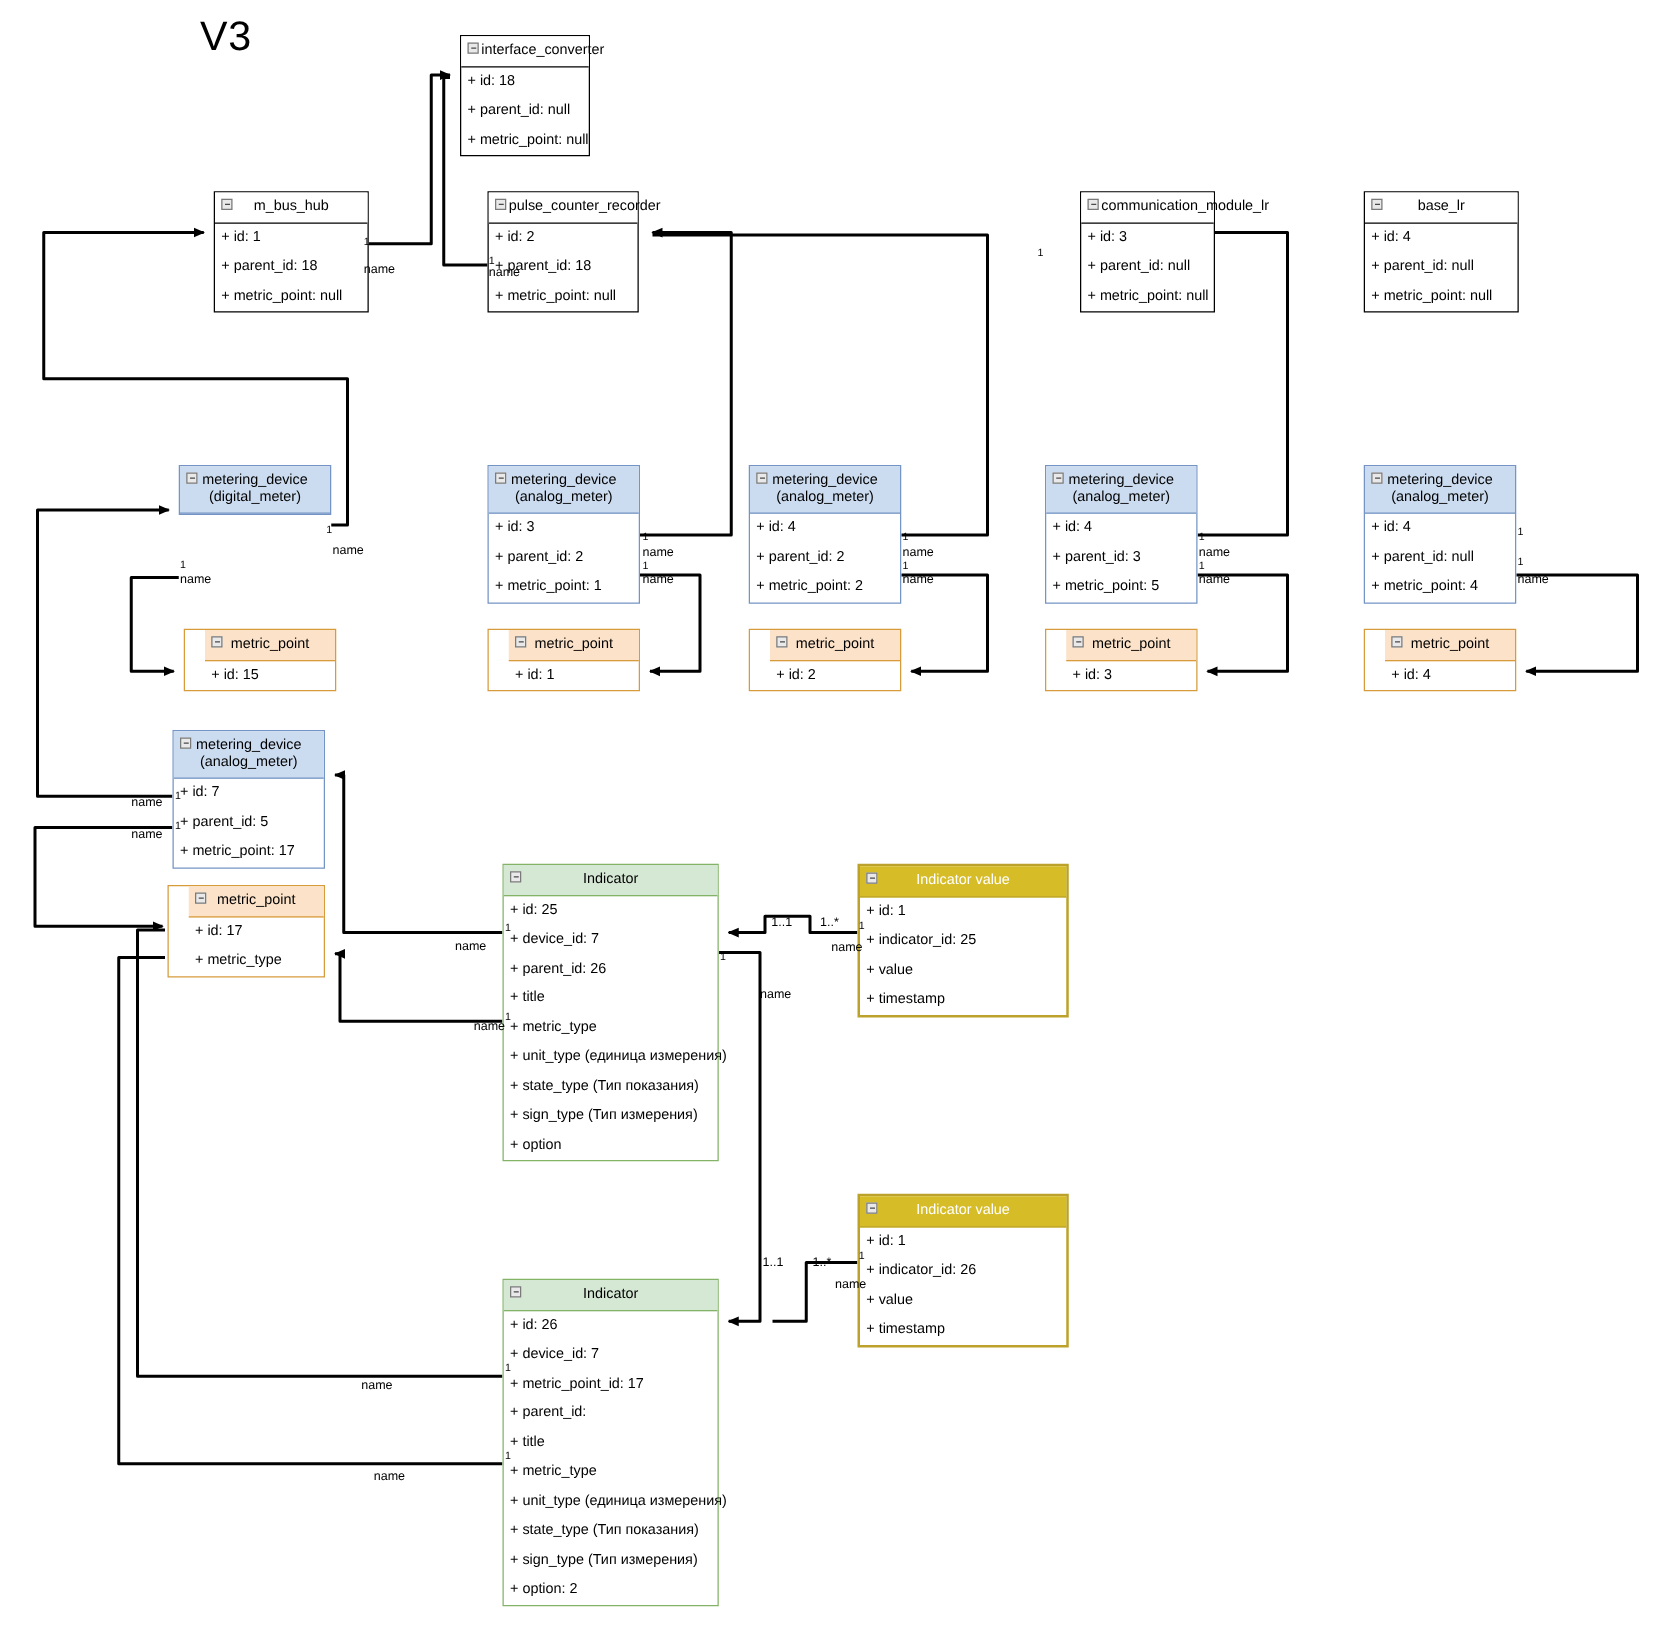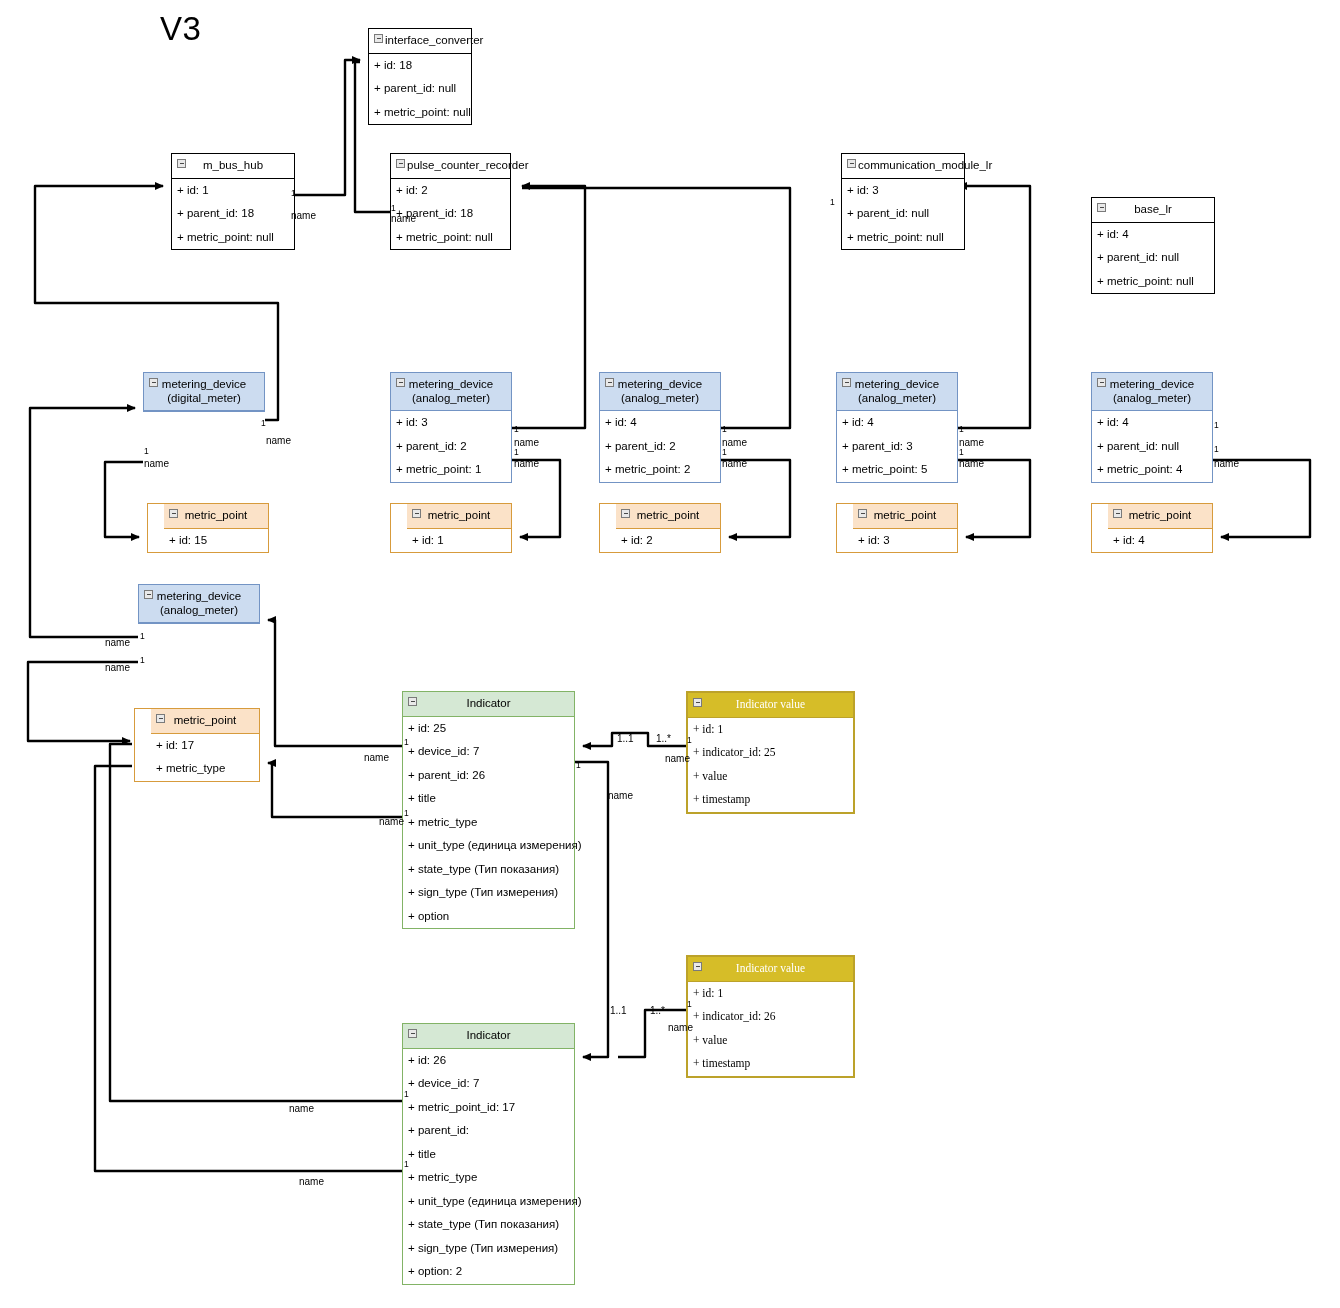--- a/index.html
+++ b/index.html
@@ -68,21 +68,21 @@
   .uml.plain { border-color: #000; }
   .uml.plain .hdr { background: #ffffff; border-bottom-color:#000; font-size:11.5px;}
   .uml.device { border-color: #7394c4; }
   .uml.device .hdr { background: #ccdcf0; border-bottom-color: #7394c4; }
   .uml.mpoint { border-color: #d79b3c; padding-left: 16px; }
   .uml.mpoint .hdr { background: #fbe2c8; border-bottom-color: #d79b3c; }
   .uml.indicator { border-color: #82b366; }
   .uml.indicator .hdr { background: #d5e8d4; border-bottom-color: #82b366; }
   .uml.ivalue { border-color: #bca22a; }
   .uml.ivalue .hdr { background: #d6bd28; border-bottom-color: #bca22a; color:#ffffff; }
-  .uml.ivalue { border-width: 2px; font-family: Liberation Serif, serif; }
+  .uml.ivalue { border-width: 2px; }
 
   
   .elabel {
     position: absolute;
     font-size: 10px;
     color: #000;
     background: transparent;
     z-index: 4;
     white-space: nowrap;
     font-family: "Liberation Sans", sans-serif;
@@ -163,29 +163,29 @@
         </div>
       </div>
       <div class="uml plain" style="left: 390px; top: 153px; width: 121px;">
         <div class="hdr"><span class="minus"></span><span>pulse_counter_recorder</span></div>
         <div class="body">
           <div class="attr">+ id: 2</div>
           <div class="attr">+ parent_id: 18</div>
           <div class="attr">+ metric_point: null</div>
         </div>
       </div>
-      <div class="uml plain" style="left: 841px; top: 153px; width: 124px;">
+      <div class="uml plain" style="left: 864px; top: 153px; width: 108px;">
         <div class="hdr"><span class="minus"></span><span>communication_module_lr</span></div>
         <div class="body">
           <div class="attr">+ id: 3</div>
           <div class="attr">+ parent_id: null</div>
           <div class="attr">+ metric_point: null</div>
         </div>
       </div>
-      <div class="uml plain" style="left: 1091px; top: 153px; width: 124px; margin-top: 44px;">
+      <div class="uml plain" style="left: 1091px; top: 153px; width: 124px;">
         <div class="hdr"><span class="minus"></span><span>base_lr</span></div>
         <div class="body">
           <div class="attr">+ id: 4</div>
           <div class="attr">+ parent_id: null</div>
           <div class="attr">+ metric_point: null</div>
         </div>
       </div>
       <div class="uml device" style="left: 143px; top: 372px; width: 122px;">
         <div class="hdr"><span class="minus"></span><span>metering_device
 (digital_meter)</span></div>
@@ -252,20 +252,25 @@
       </div>
       <div class="uml mpoint" style="left: 1091px; top: 503px; width: 122px;">
         <div class="hdr"><span class="minus"></span><span>metric_point</span></div>
         <div class="body">
           <div class="attr">+ id: 4</div>
         </div>
       </div>
       <div class="uml device" style="left: 138px; top: 584px; width: 122px;">
         <div class="hdr"><span class="minus"></span><span>metering_device
 (analog_meter)</span></div>
+        <div class="body">
+          <div class="attr">+ id: 7</div>
+          <div class="attr">+ parent_id: 5</div>
+          <div class="attr">+ metric_point: 17</div>
+        </div>
       </div>
       <div class="uml mpoint" style="left: 134px; top: 708px; width: 126px;">
         <div class="hdr"><span class="minus"></span><span>metric_point</span></div>
         <div class="body">
           <div class="attr">+ id: 17</div>
           <div class="attr">+ metric_type</div>
         </div>
       </div>
       <div class="uml indicator" style="left: 402px; top: 691px; width: 173px;">
         <div class="hdr"><span class="minus"></span><span>Indicator</span></div>

